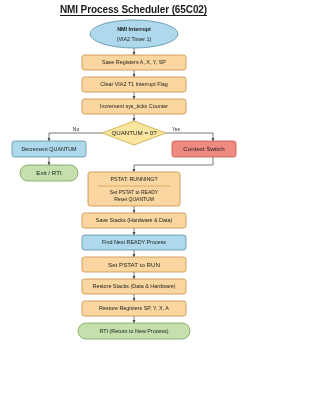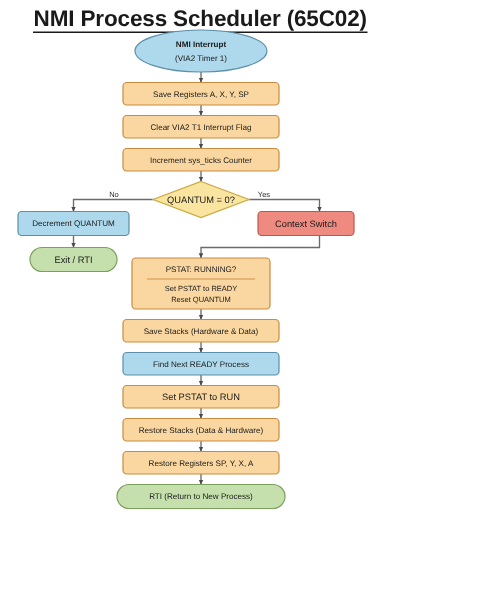--- a/index.html
+++ b/index.html
@@ -15,21 +15,21 @@
     width: 267px;
     height: 400px;
     background: #ffffff;
   }
   #title {
     position: absolute;
     top: 4px;
     left: 0;
     width: 267px;
     text-align: center;
-    font-size: 15px;
+    font-size: 10px;
     font-weight: bold;
     color: #1a1a1a;
     letter-spacing: -0.1px;
   }
   #title span.txt {
     border-bottom: 1px solid #1a1a1a;
     padding-bottom: 0px;
   }
   svg#flow {
     position: absolute;

